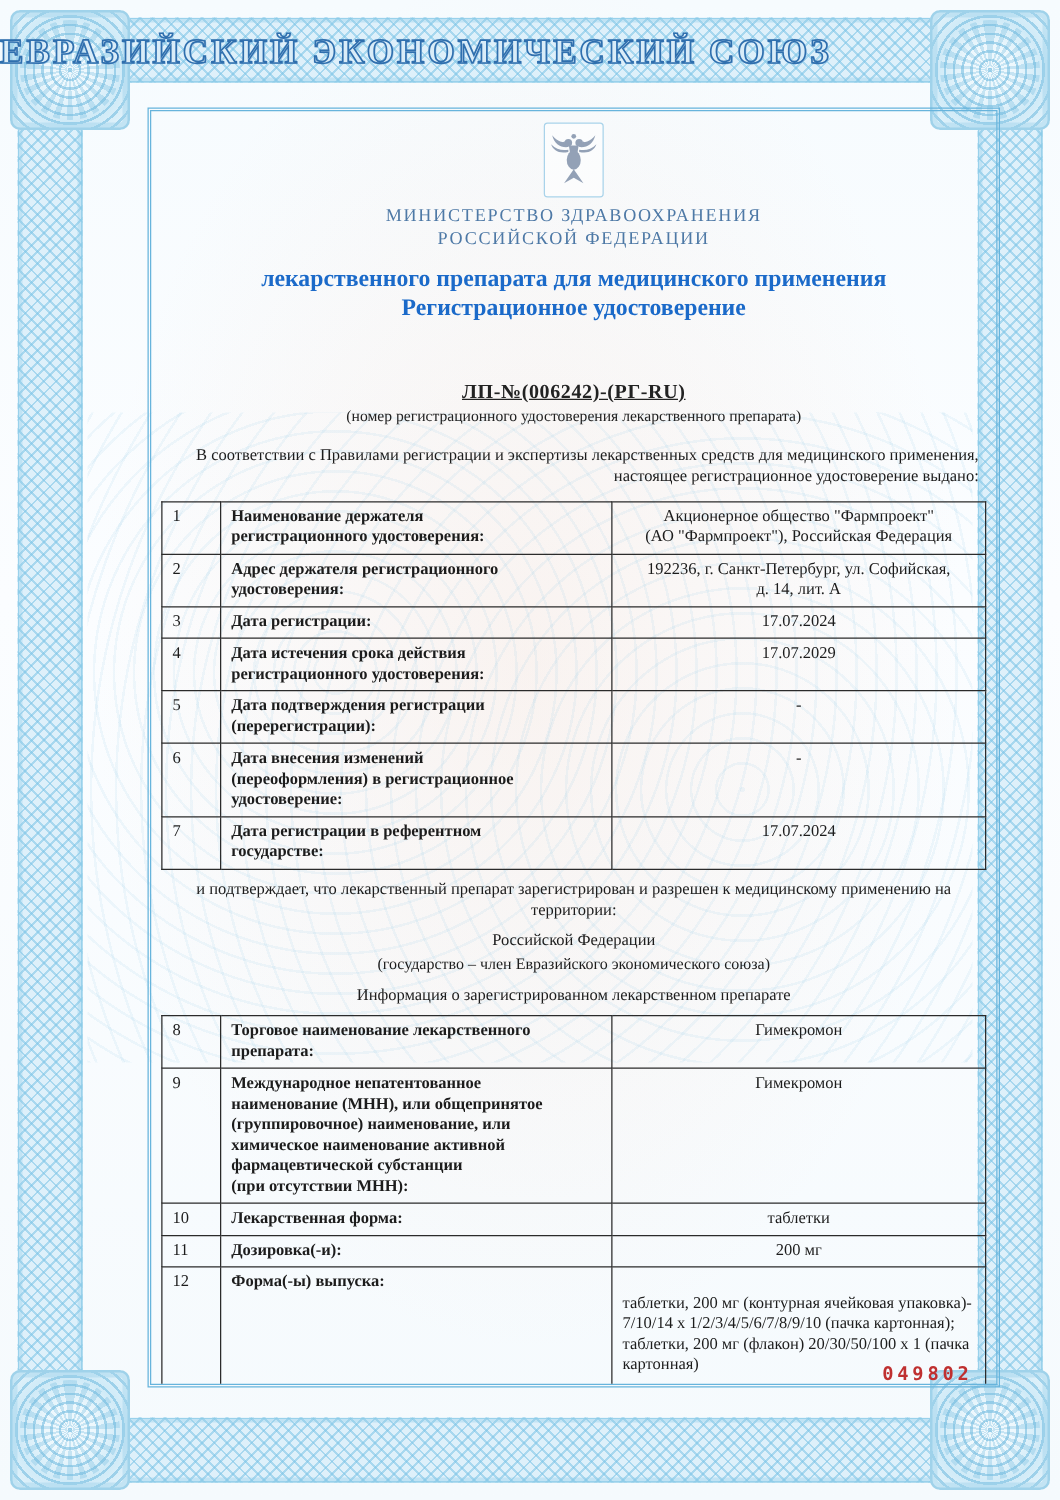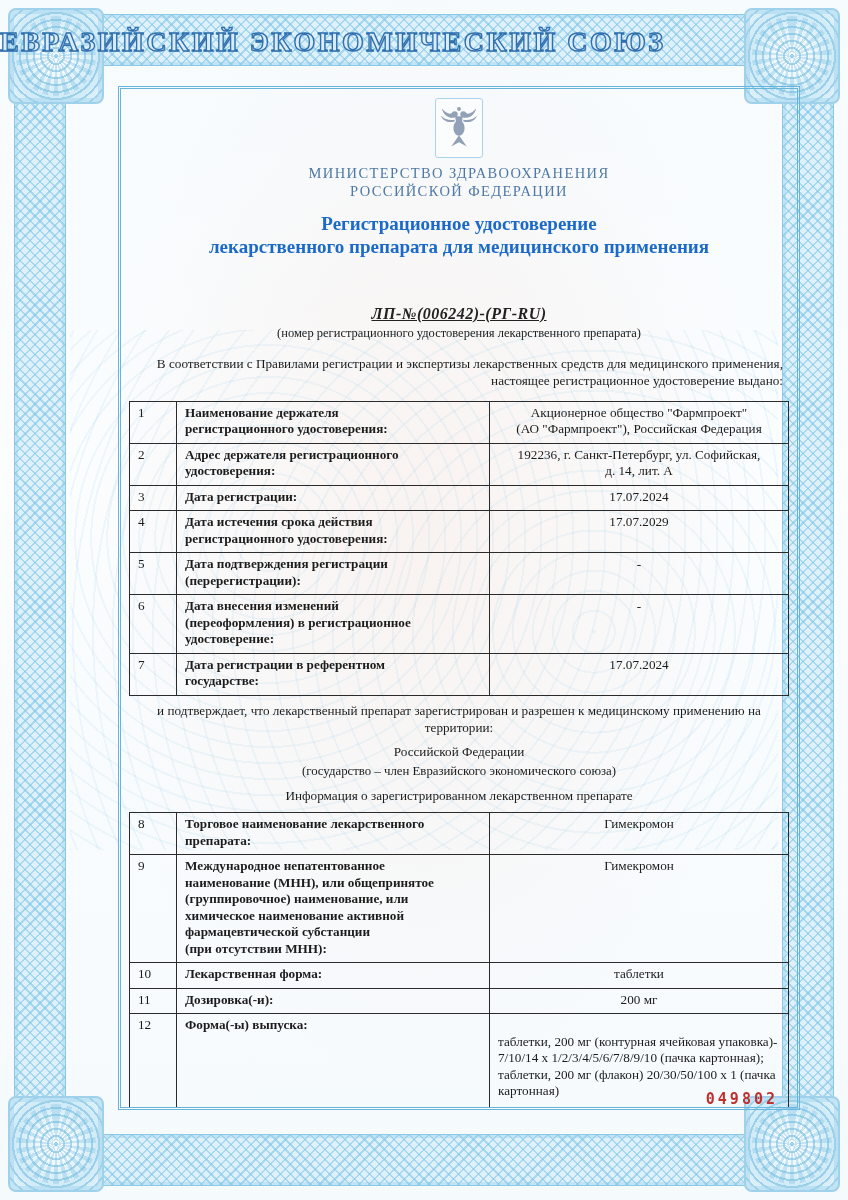--- a/index.html
+++ b/index.html
@@ -74,21 +74,21 @@
   .ministry{
     text-align:center;font-size:14.5px;line-height:1.25;letter-spacing:1.4px;
     color:var(--ministry-blue,#4e79a6);margin-bottom:12px;
   }
   .doc-title{
     text-align:center;font-weight:bold;font-size:19px;line-height:1.22;
     color:var(--title-blue,#1b6ac9);margin-top:12px;
   }
   .reg-number{
     text-align:center;font-weight:bold;font-size:16px;margin-top:46px;
-    text-decoration:underline;letter-spacing:.5px;color:#222;font-style:italic;
+    text-decoration:underline;letter-spacing:.5px;color:#222;
   }
   .reg-caption{text-align:center;font-size:12.5px;margin-top:3px;color:#222;}
   .intro{ text-align:right;font-size:13.2px;line-height:1.3;margin:14px 6px 0 6px;}
   
   table.doc{
     width:100%;border-collapse:collapse;table-layout:fixed;margin-top:12px;
     font-size:13.2px;line-height:1.25;
   }
   table.doc td{border:1px solid #2b2b2b;vertical-align:top;padding:3px 8px 5px 8px;}
   td.num{width:30px;padding-left:6px;padding-right:2px;text-align:left;}
@@ -149,22 +149,22 @@
           </g>
         </svg>
       </div>
 
       <div class="ministry">
         <div>МИНИСТЕРСТВО ЗДРАВООХРАНЕНИЯ</div>
         <div>РОССИЙСКОЙ ФЕДЕРАЦИИ</div>
       </div>
 
       <div class="doc-title">
+        <div>лекарственного препарата для медицинского применения</div>
         <div>Регистрационное удостоверение</div>
-        <div>лекарственного препарата для медицинского применения</div>
       </div>
 
       <div class="reg-number">ЛП-№(006242)-(РГ-RU)</div>
       <div class="reg-caption">(номер регистрационного удостоверения лекарственного препарата)</div>
 
       <div class="intro">В соответствии с Правилами регистрации и экспертизы лекарственных средств для медицинского применения, настоящее регистрационное удостоверение выдано:</div>
 
       <table class="doc">
         <tbody>
           <tr>

